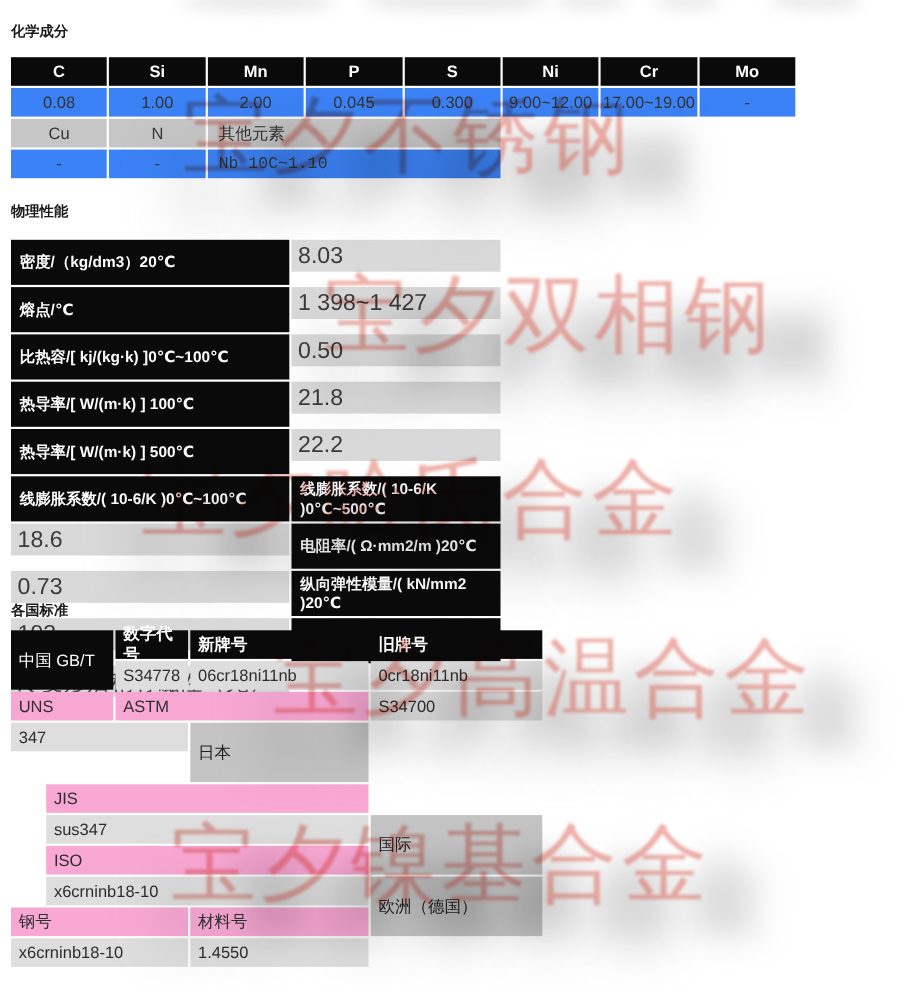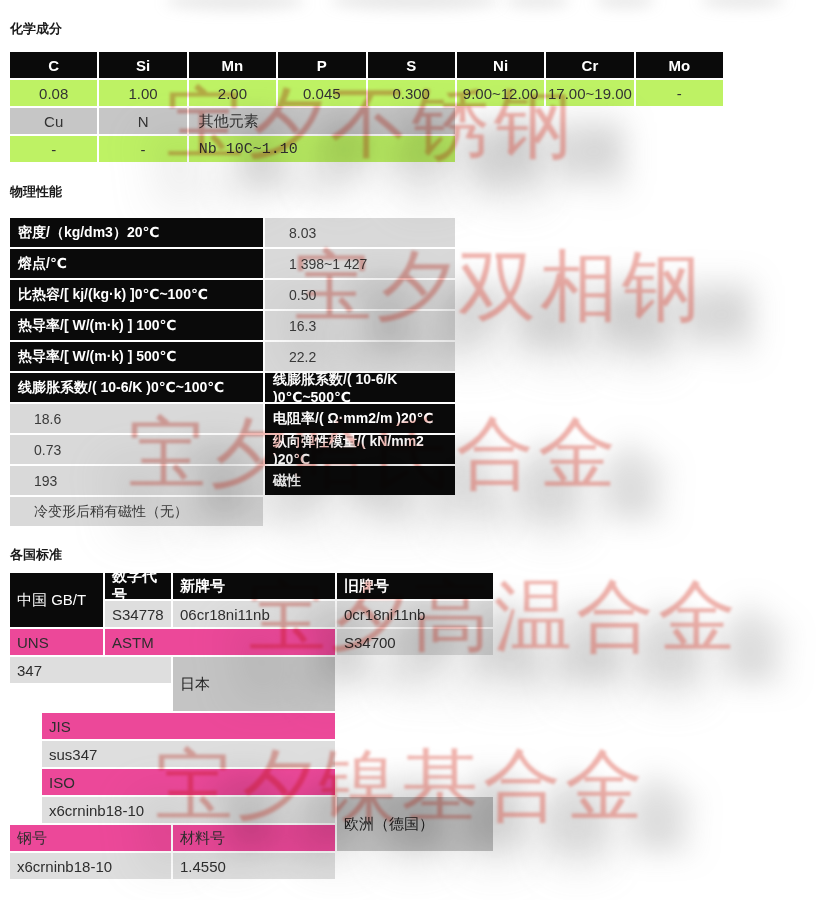--- a/index.html
+++ b/index.html
@@ -6,42 +6,42 @@
   .page{position:relative;width:840px;height:900px;overflow:hidden;background:#ffffff;
         font-family:"Liberation Sans","DejaVu Sans",sans-serif;}
   .section-title{position:absolute;left:10px;font-size:13px;font-weight:bold;color:#1b1b1b;}
 
   
   .chem-table{position:absolute;left:10px;top:52px;width:713px;display:grid;
               grid-template-columns:repeat(8,1fr);gap:2px;}
   .cell{height:26px;display:flex;align-items:center;justify-content:center;
         font-size:15px;color:#333;}
   .cell.hdr{background:#0a0a0a;color:#ffffff;font-weight:bold;}
-  .cell.light{background:#bef264;}
+  .cell.light{background:#3b82f6;}
   .cell.mid{background:#c6c6c6;}
   .cell.span3{grid-column:span 3;justify-content:flex-start;padding-left:10px;font-family:Liberation Mono, monospace;}
   .cell.blank{grid-column:span 3;background:transparent;}
 
   
   .phys-table{position:absolute;left:10px;top:218px;width:445px;display:grid;
               grid-template-columns:253px 190px;gap:2px;}
-  .phys-label{height:29px;background:#0a0a0a;color:#fff;font-weight:bold;font-size:14px;
+  .phys-label{height:41px;background:#0a0a0a;color:#fff;font-weight:bold;font-size:14px;
               display:flex;align-items:center;padding-left:8px;box-sizing:border-box;}
-  .phys-value{height:29px;background:#d9d9d9;color:#3a3a3a;font-size:14px;
-              display:flex;align-items:center;padding-left:24px;box-sizing:border-box;}
+  .phys-value{height:29px;background:#d9d9d9;color:#3a3a3a;font-size:21px;
+              display:flex;align-items:center;padding-left:6px;box-sizing:border-box;}
 
   
   .std-table{position:absolute;left:10px;top:573px;width:483px;display:grid;
              grid-template-columns:93px 66px 162px 156px;grid-auto-rows:26px;gap:2px;}
   .std-cell{display:flex;align-items:center;padding-left:7px;box-sizing:border-box;
             font-size:15px;color:#2e2e2e;}
   .std-black{background:#0a0a0a;color:#ffffff;}
   .std-hdr{font-weight:bold;}
   .std-label{background:#c4c4c4;color:#222;grid-row:span 2;}
-  .std-dark{background:#ec4899;}
+  .std-dark{background:#f9a8d4;}
   .std-light{background:#dedede;}
   .rspan2{grid-row:span 2;}
   .cspan2{grid-column:span 2;}
   .cspan3{grid-column:span 3;margin-left:32px;}
 
   
   .wm{position:absolute;font-size:78px;line-height:1;white-space:nowrap;letter-spacing:4px;
       color:rgba(216,72,58,0.42);filter:blur(1.5px);mix-blend-mode:multiply;
       text-shadow:55px 28px 30px rgba(125,125,125,0.65),-25px 45px 40px rgba(150,150,150,0.45);
       pointer-events:none;}
@@ -101,21 +101,21 @@
   <div class="section-title" style="top:183px;">物理性能</div>
 
   <div class="phys-table">
     <div class="phys-label">密度/（kg/dm3）20℃</div>
     <div class="phys-value">8.03</div>
     <div class="phys-label">熔点/℃</div>
     <div class="phys-value">1 398~1 427</div>
     <div class="phys-label">比热容/[ kj/(kg·k) ]0℃~100℃</div>
     <div class="phys-value">0.50</div>
     <div class="phys-label">热导率/[ W/(m·k) ] 100℃</div>
-    <div class="phys-value">16.3</div>
+    <div class="phys-value">21.8</div>
     <div class="phys-label">热导率/[ W/(m·k) ] 500℃</div>
     <div class="phys-value">22.2</div>
     <div class="phys-label">线膨胀系数/( 10-6/K )0℃~100℃</div>
     <div class="phys-label">线膨胀系数/( 10-6/K )0℃~500℃</div>
     <div class="phys-value">18.6</div>
     <div class="phys-label">电阻率/( Ω·mm2/m )20℃</div>
     <div class="phys-value">0.73</div>
     <div class="phys-label">纵向弹性模量/( kN/mm2 )20℃</div>
     <div class="phys-value">193</div>
     <div class="phys-label">磁性</div>
@@ -136,20 +136,21 @@
 
     <div class="std-cell std-dark">UNS</div>
     <div class="std-cell std-dark cspan2">ASTM</div>
     <div class="std-cell std-light">S34700</div>
     <div class="std-cell std-light cspan2">347</div>
 
     <div class="std-cell std-label">日本</div>
     <div class="std-cell std-dark cspan3">JIS</div>
     <div class="std-cell std-light cspan3">sus347</div>
 
+    <div class="std-cell std-label">国际</div>
     <div class="std-cell std-dark cspan3">ISO</div>
     <div class="std-cell std-light cspan3">x6crninb18-10</div>
 
     <div class="std-cell std-label">欧洲（德国）</div>
     <div class="std-cell std-dark cspan2">钢号</div>
     <div class="std-cell std-dark">材料号</div>
     <div class="std-cell std-light cspan2">x6crninb18-10</div>
     <div class="std-cell std-light">1.4550</div>
   </div>
 

